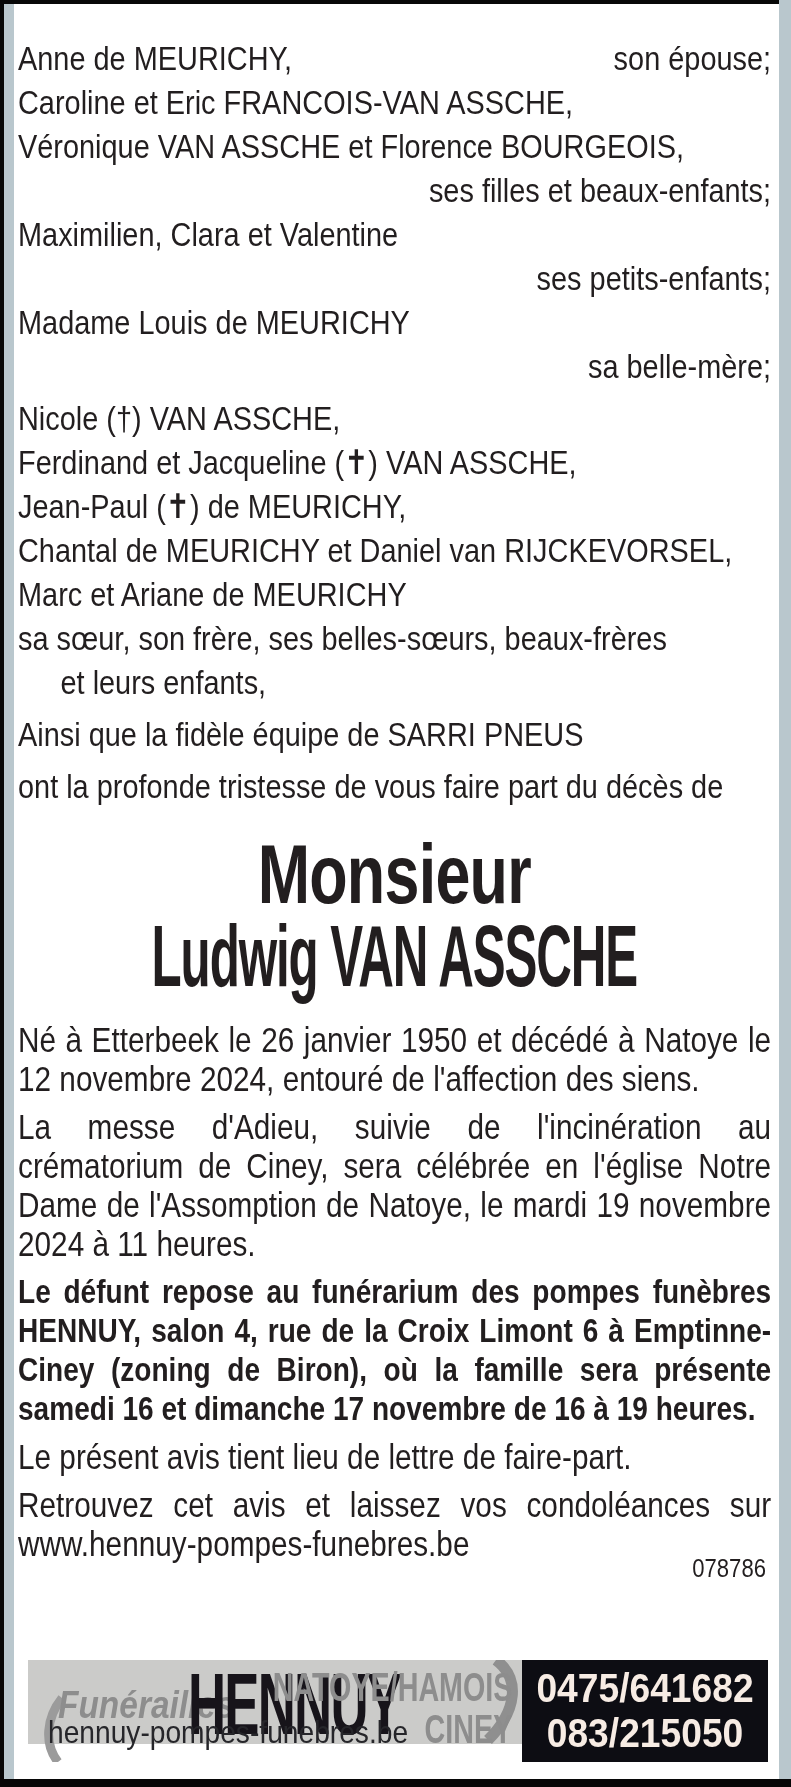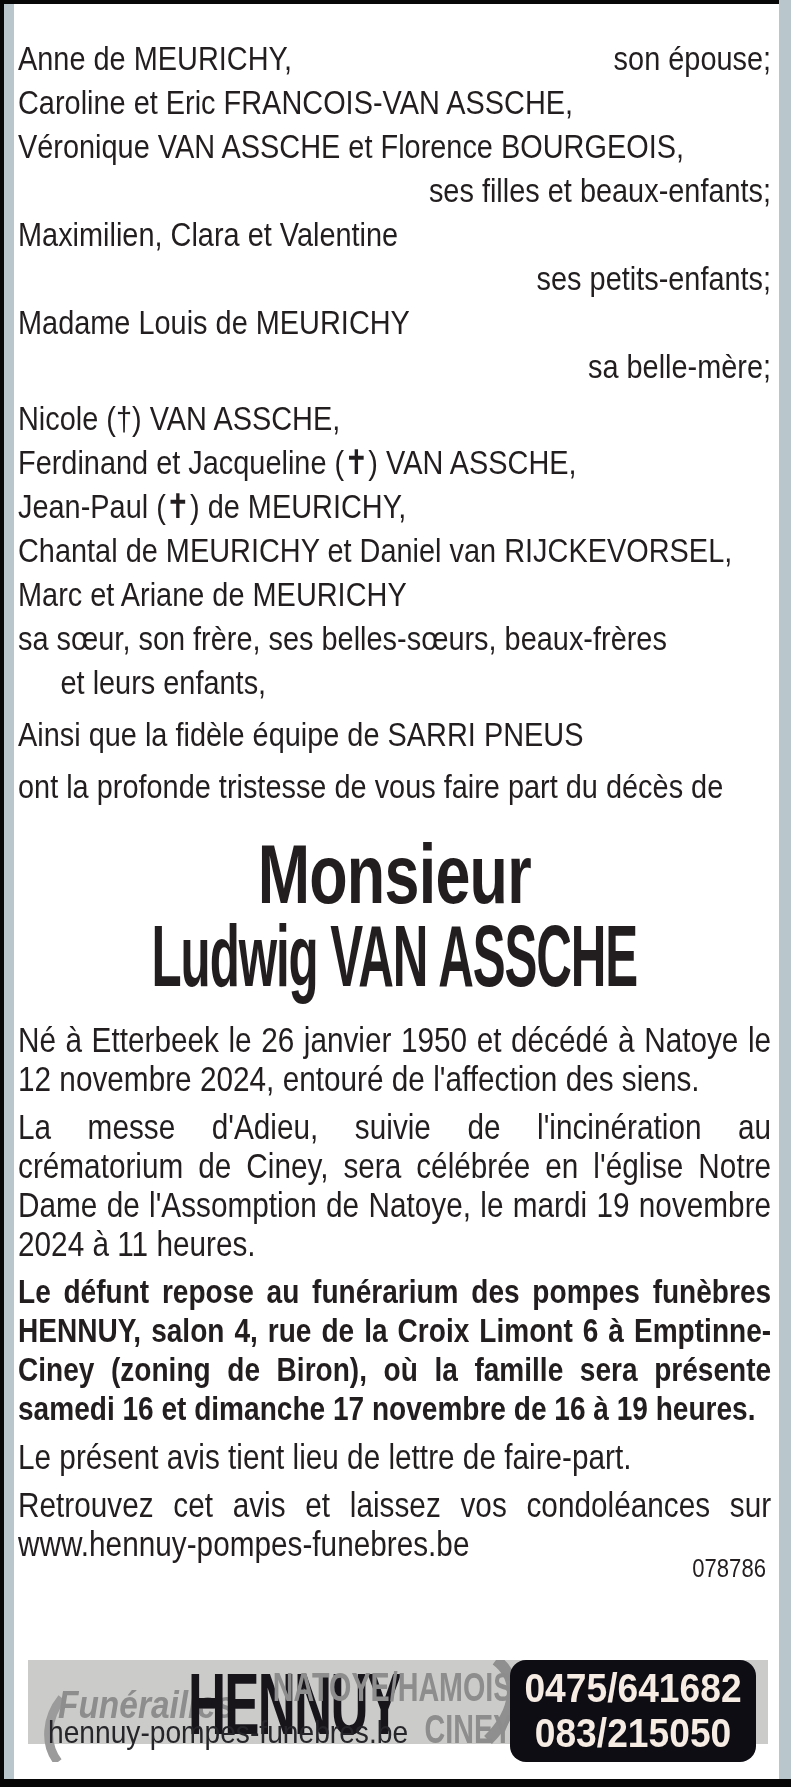--- a/index.html
+++ b/index.html
@@ -73,25 +73,25 @@
   }
   .locations { top:4px; }
   .city { top:46px; }
   .site {
     position:absolute; left:20px; top:54px;
     font-size:32px; color:#26262a;
     transform:scaleX(0.88); transform-origin:0 0;
     white-space:nowrap;
   }
   .phone-box {
-    position:absolute; right:12px; top:0;
+    position:absolute; right:0; top:0;
     width:246px; height:102px;
     background:#0d0d13;
     color:#f7ece4;
-    padding-top:6px; box-sizing:border-box;border-radius:16px;
+    padding-top:6px; box-sizing:border-box;
   }
   .phone {
     font-size:40px; font-weight:bold; line-height:45px;
     text-align:center;
     transform:scaleX(0.93);
     white-space:nowrap;
   }
 </style>
 </head>
 <body>

